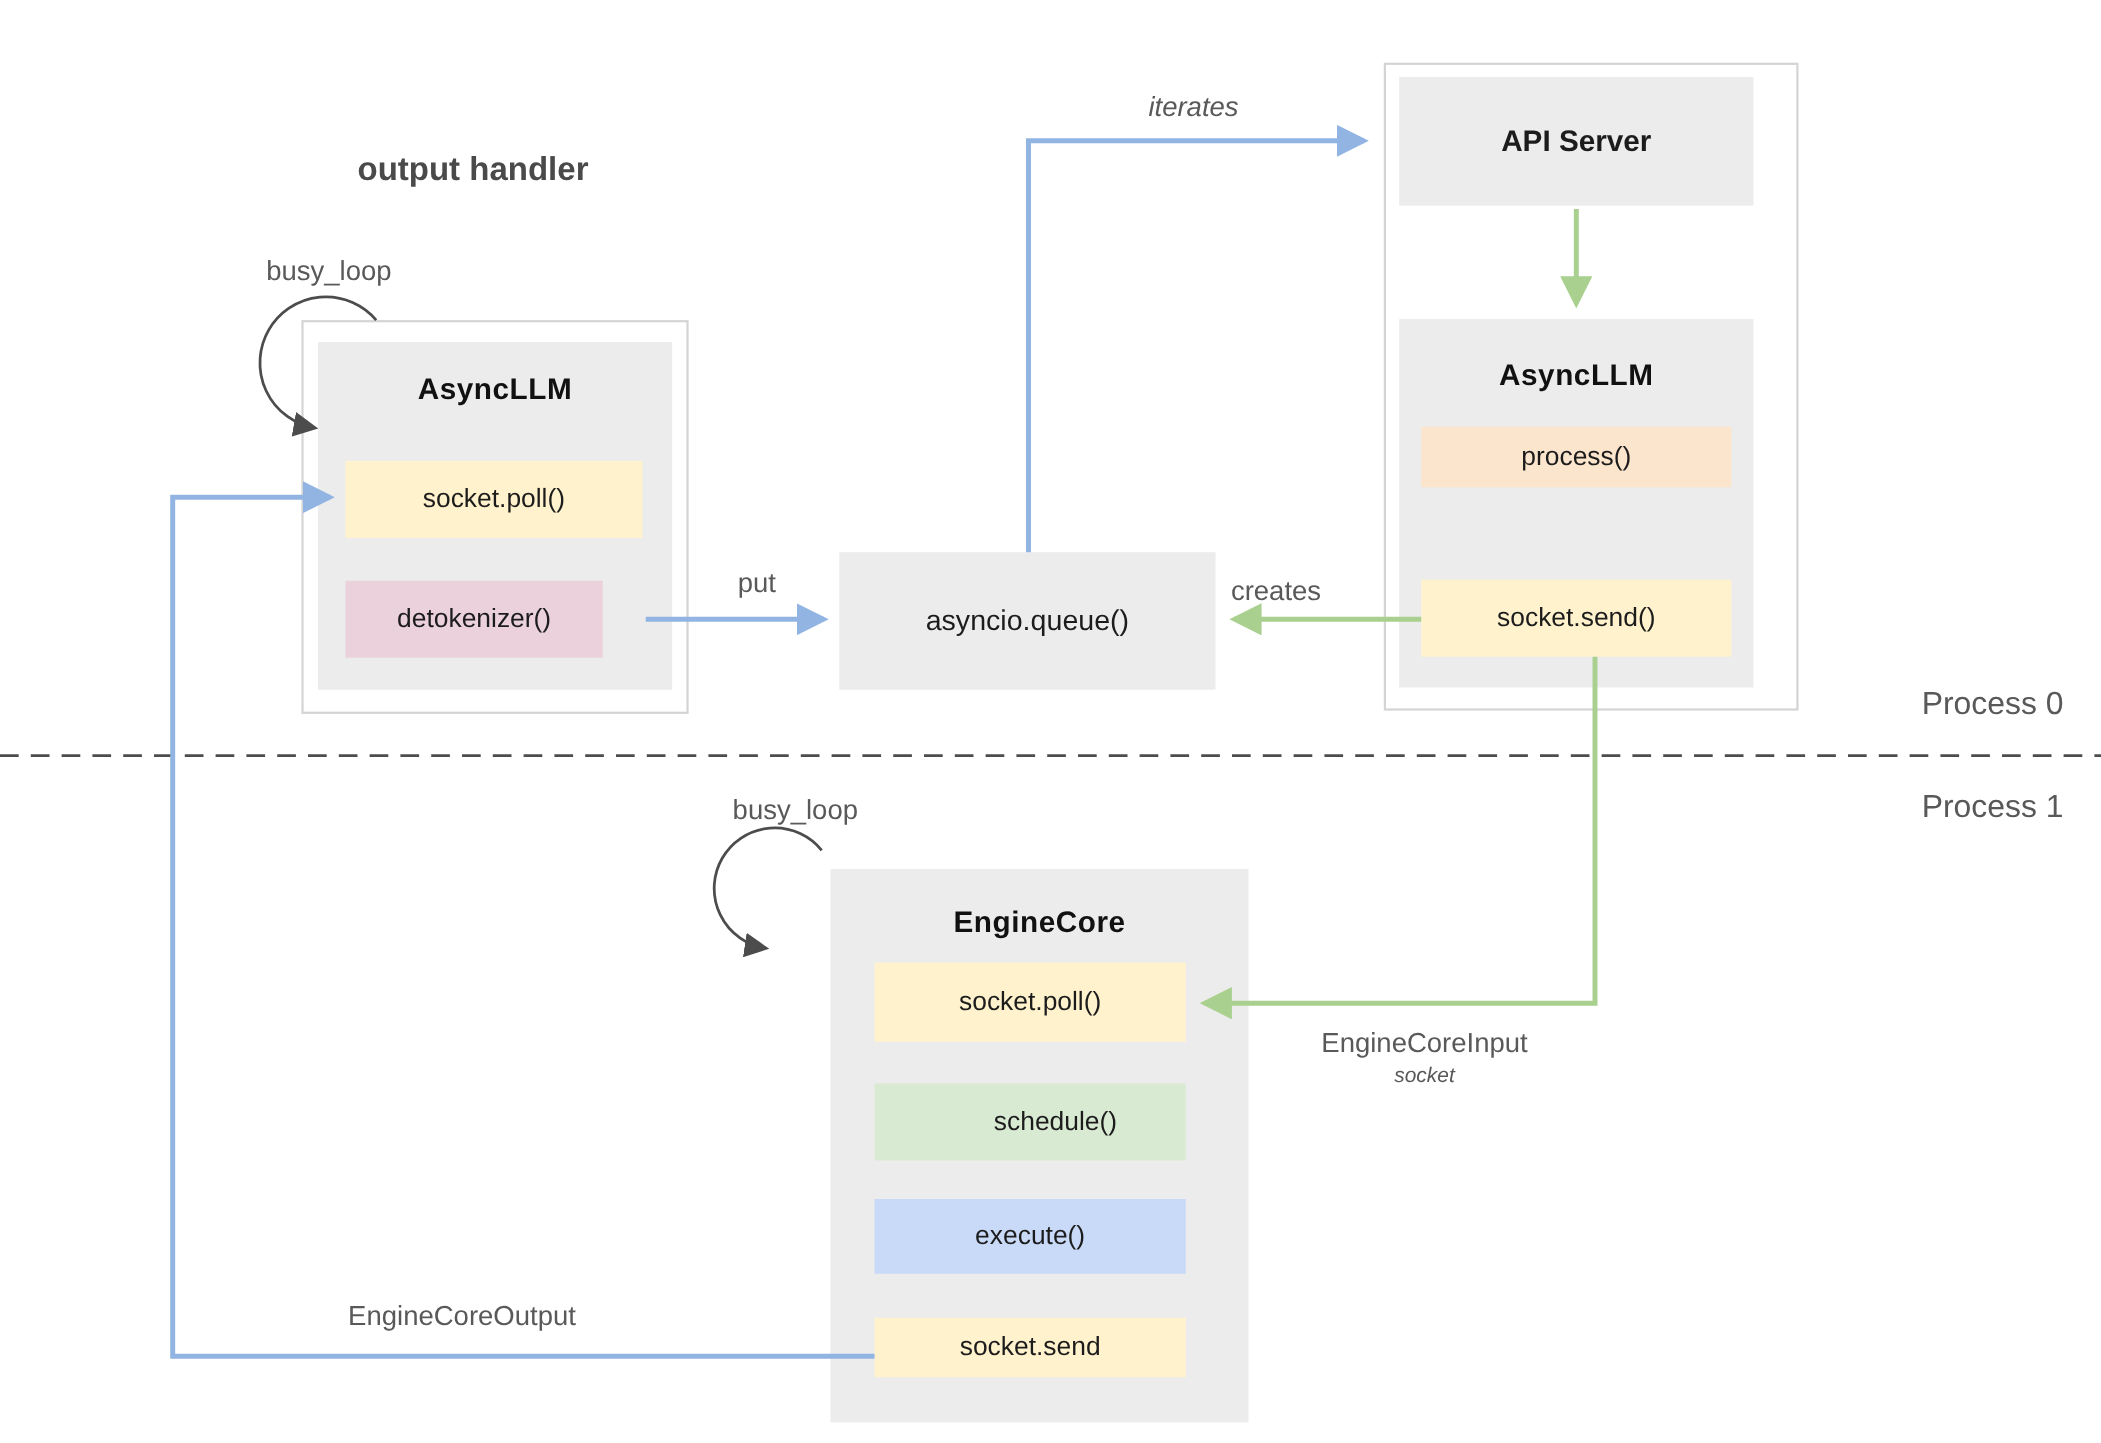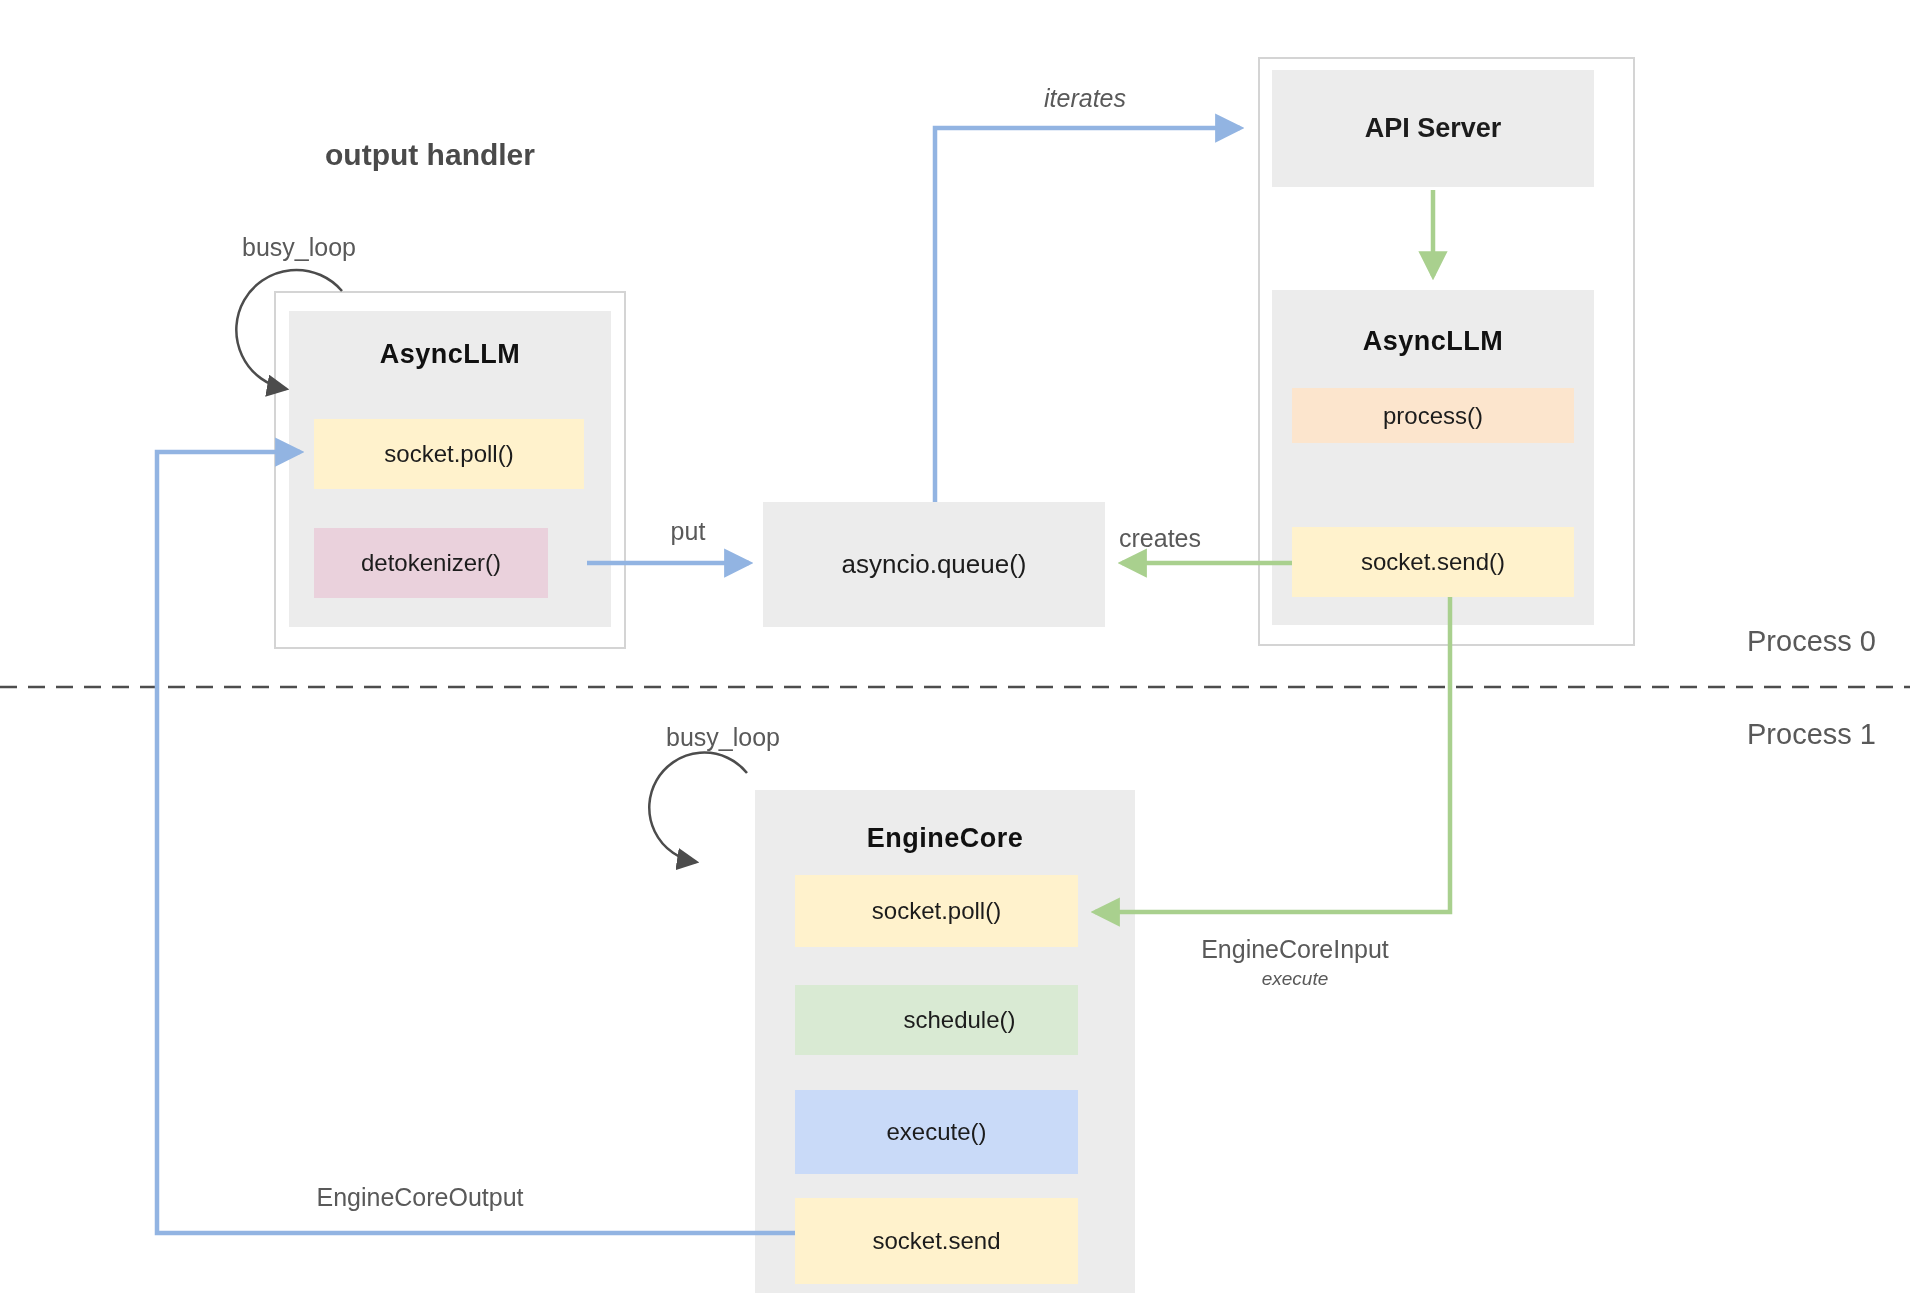--- a/index.html
+++ b/index.html
@@ -74,28 +74,28 @@
     <div class="gbox-title" style="top:36px;">AsyncLLM</div>
   </div>
   <div class="chip peach" style="left:1292px;top:388px;width:282px;height:55px;">process()</div>
   <div class="chip yellow" style="left:1292px;top:527px;width:282px;height:70px;">socket.send()</div>
 
   <div class="gbox" style="left:755px;top:790px;width:380px;height:503px;">
     <div class="gbox-title" style="top:33px;">EngineCore</div>
   </div>
   <div class="chip yellow" style="left:795px;top:875px;width:283px;height:72px;">socket.poll()</div>
   <div class="chip green" style="left:795px;top:985px;width:283px;height:70px;padding-left:46px;">schedule()</div>
-  <div class="chip blue" style="left:795px;top:1090px;width:283px;height:84px;">execute()</div>
-  <div class="chip yellow" style="left:795px;top:1198px;width:283px;height:86px;">socket.send</div>
+  <div class="chip blue" style="left:795px;top:1090px;width:283px;height:68px;">execute()</div>
+  <div class="chip yellow" style="left:795px;top:1198px;width:283px;height:54px;">socket.send</div>
 
   <div class="lbl" style="left:1085px;top:98px;font-style:italic;">iterates</div>
   <div class="lbl" style="left:688px;top:531px;text-align:right;">put</div>
   <div class="lbl" style="left:1160px;top:538px;">creates</div>
   <div class="lbl" style="left:1295px;top:949px;">EngineCoreInput</div>
-  <div class="lbl small-italic" style="left:1295px;top:979px;">execute</div>
+  <div class="lbl small-italic" style="left:1295px;top:979px;">socket</div>
   <div class="lbl" style="left:420px;top:1197px;">EngineCoreOutput</div>
 
   <svg class="overlay" width="1910" height="1312" viewBox="0 0 1910 1312">
     <defs>
       <marker id="ab" viewBox="0 0 10 10" refX="8.5" refY="5" markerWidth="6.5" markerHeight="6.5" orient="auto">
         <path d="M0,0 L10,5 L0,10 z" fill="#92b4e2"></path>
       </marker>
       <marker id="ag" viewBox="0 0 10 10" refX="8.5" refY="5" markerWidth="6.5" markerHeight="6.5" orient="auto">
         <path d="M0,0 L10,5 L0,10 z" fill="#a9d08e"></path>
       </marker>

